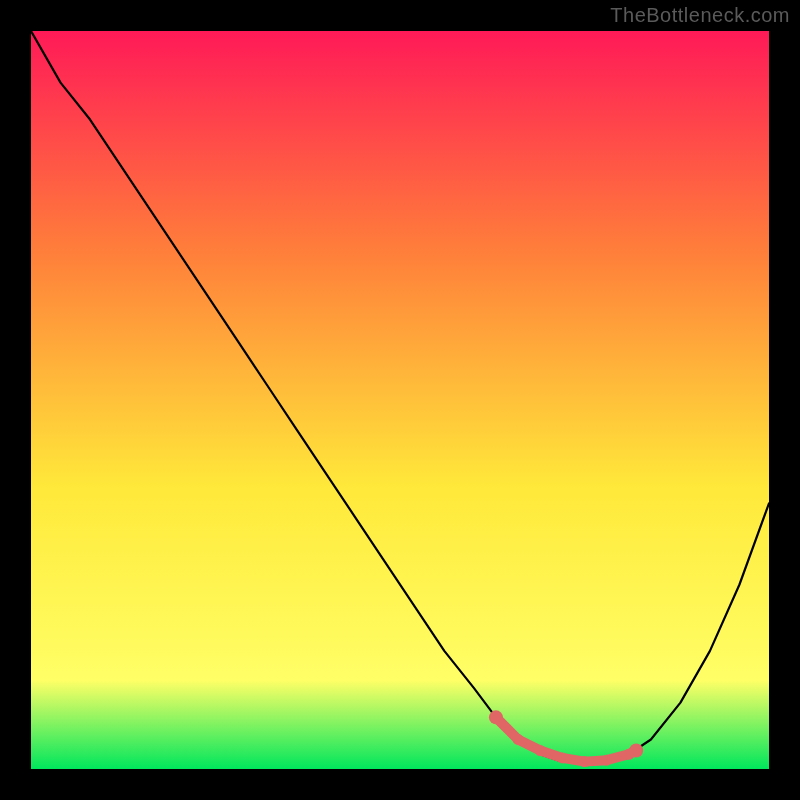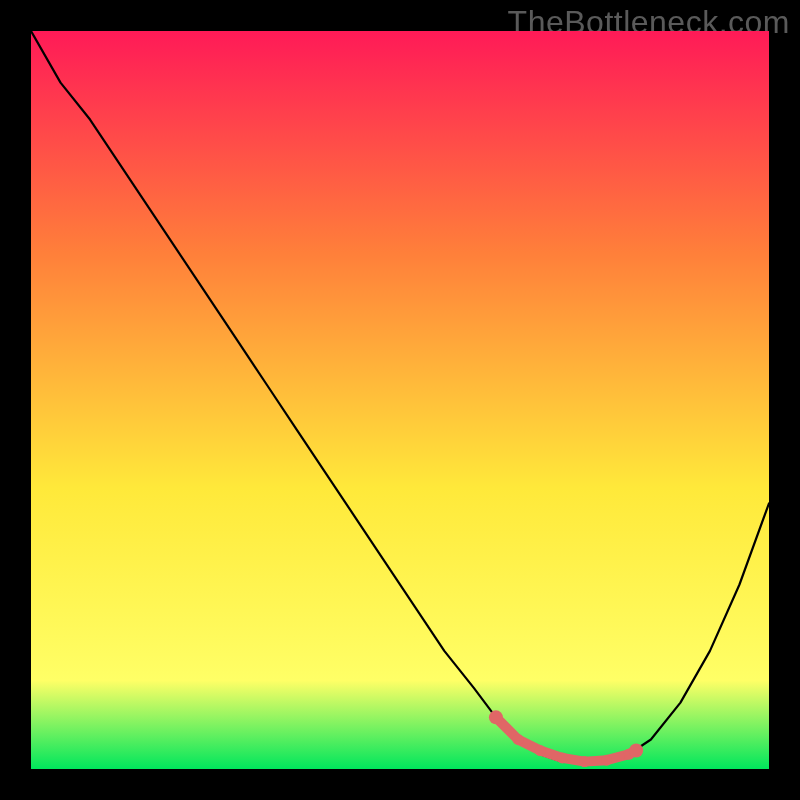--- a/index.html
+++ b/index.html
@@ -17,21 +17,21 @@
     width: 800px;
     height: 800px;
     background: #000000;
   }
   .watermark {
     position: absolute;
     top: 4px;
     right: 10px;
     color: #5a5a5a;
     font-family: Arial, Helvetica, sans-serif;
-    font-size: 32px;
+    font-size: 20px;
     letter-spacing: 0.5px;
     user-select: none;
   }
   .plot {
     position: absolute;
     left: 31px;
     top: 31px;
     width: 738px;
     height: 738px;
   }

